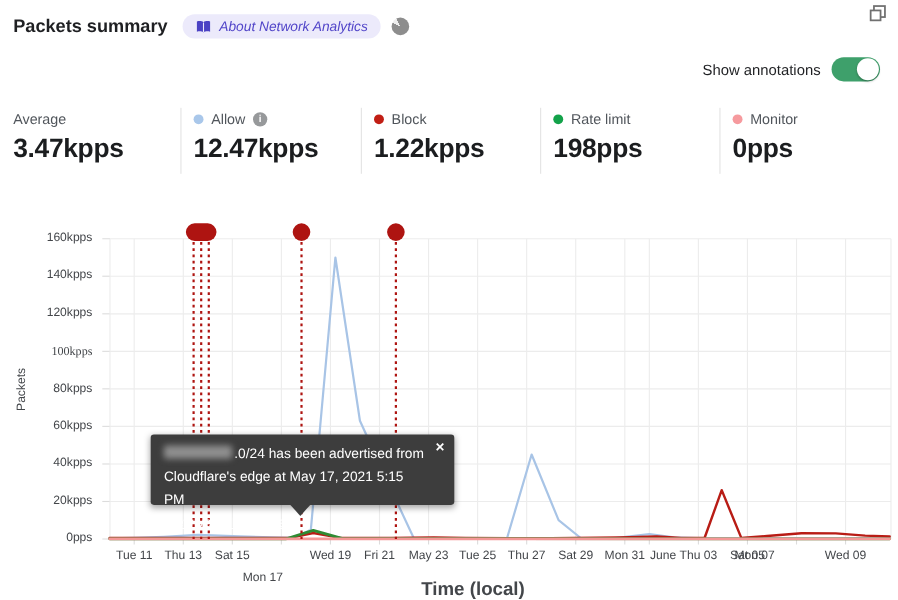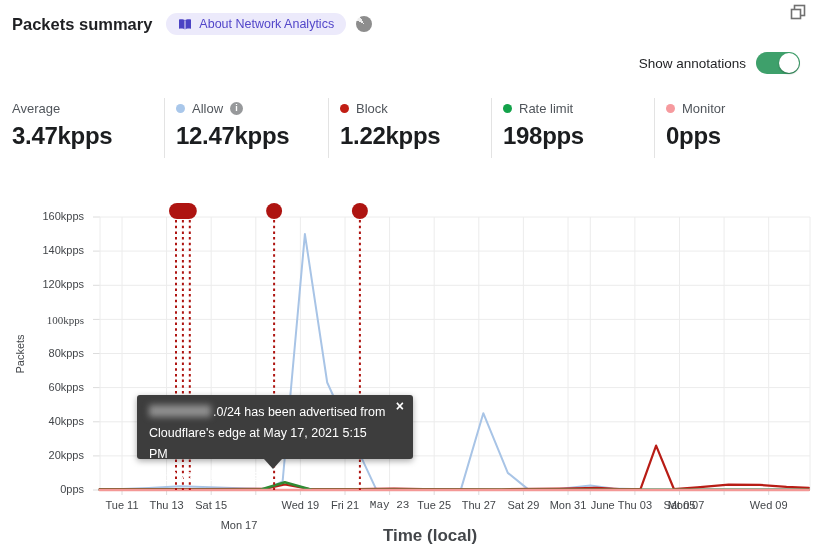--- a/index.html
+++ b/index.html
@@ -3,21 +3,21 @@
 <meta charset="utf-8">
 <style>
   html,body{margin:0;padding:0;background:#fff;}
   .page{position:relative;width:816px;height:545px;background:#fff;overflow:hidden;
         font-family:"Liberation Sans",sans-serif;color:#202124;}
 
   
   .hdr{position:absolute;left:12px;top:8px;right:12px;height:32px;display:flex;align-items:center;}
   .title{font-size:16.5px;font-weight:700;color:#1f2023;}
   .badge{display:flex;align-items:center;gap:7px;margin-left:14px;height:22px;padding:0 12px;
-         border-radius:12px;background:#eceafb;color:#5246c9;font-size:12.5px;cursor:pointer;}
+         border-radius:12px;background:#eceafb;color:#5246c9;font-size:12.5px;cursor:pointer;font-style:italic;}
   .pie{width:16px;height:16px;border-radius:50%;margin-left:10px;
        background:conic-gradient(#8d8d8d 0 295deg,#ededed 295deg 331deg,#8d8d8d 331deg 360deg);}
   .winicon{position:absolute;right:8px;top:2px;}
 
   
   .tabs{position:absolute;left:12px;top:50px;display:flex;gap:17px;align-items:flex-end;}
   .tab{font-size:13px;color:#3b4046;padding-bottom:9px;border-bottom:3px solid transparent;cursor:pointer;white-space:nowrap;}
   .tab.active{border-bottom-color:#0051c3;}
   .tab.more{margin-left:10px;letter-spacing:1px;color:#555;font-weight:700;}
   .annot-ctl{position:absolute;right:16px;top:52px;display:flex;align-items:center;gap:10px;}
@@ -216,21 +216,21 @@
       <div class="ytick" style="top: 190.625px;">60kpps</div>
       <div class="ytick" style="top: 224.75px;">40kpps</div>
       <div class="ytick" style="top: 258.875px;">20kpps</div>
       <div class="ytick" style="top: 293px;">0pps</div>
       <div class="xtick" style="left: 122px;">Tue 11</div>
       <div class="xtick" style="left: 166.6px;">Thu 13</div>
       <div class="xtick" style="left: 211.2px;">Sat 15</div>
       <div class="xtick" style="left: 239px; margin-top: 20px;">Mon 17</div>
       <div class="xtick" style="left: 300.4px;">Wed 19</div>
       <div class="xtick" style="left: 345px;">Fri 21</div>
-      <div class="xtick" style="left: 389.6px; font-family: Liberation Mono, monospace;">May 23</div>
+      <div class="xtick" style="left: 389.6px;">May 23</div>
       <div class="xtick" style="left: 434.2px;">Tue 25</div>
       <div class="xtick" style="left: 478.8px;">Thu 27</div>
       <div class="xtick" style="left: 523.4px;">Sat 29</div>
       <div class="xtick" style="left: 568px;">Mon 31</div>
       <div class="xtick" style="left: 590.3px; padding-left: 25px;">June</div>
       <div class="xtick" style="left: 634.9px;">Thu 03</div>
       <div class="xtick" style="left: 679.5px;">Sat 05</div>
       <div class="xtick" style="left: 686px;">Mon 07</div>
       <div class="xtick" style="left: 768.7px;">Wed 09</div>
     </div>

